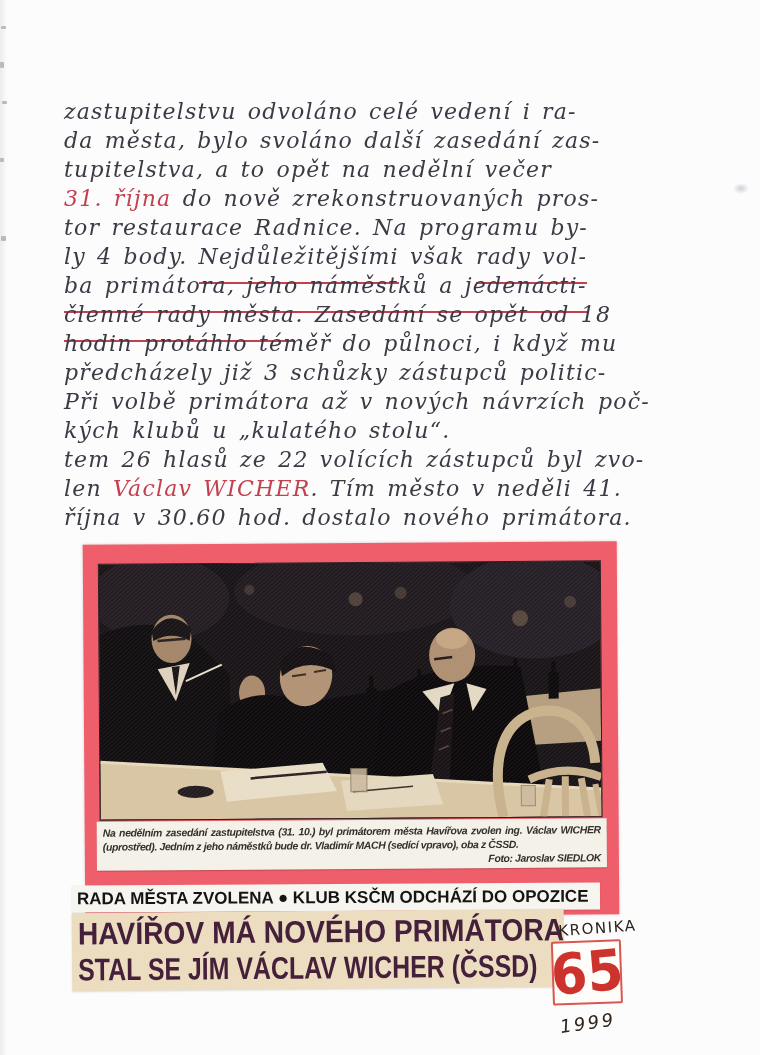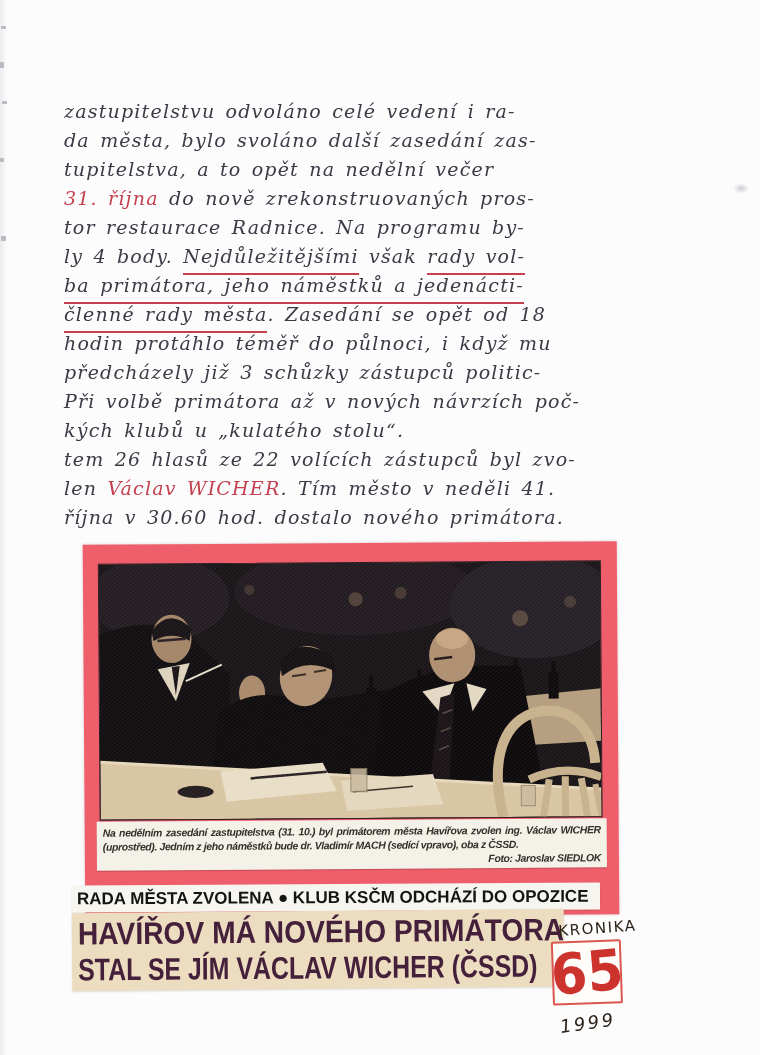--- a/index.html
+++ b/index.html
@@ -14,27 +14,27 @@
   .edge-strip{position:absolute;left:0;top:0;width:7px;height:100%;
     background:linear-gradient(to right,rgba(90,90,100,.10),rgba(90,90,100,0));}
   .scan-mark{position:absolute;background:#b9b9c2;border-radius:1px;}
   .smudge{position:absolute;left:733px;top:183px;width:16px;height:11px;border-radius:50%;
     background:radial-gradient(ellipse,rgba(150,150,165,.45),rgba(150,150,165,0) 70%);}
 
   
   .handwriting{
     position:absolute;left:64px;top:97px;width:526px;
     font-family:"DejaVu Serif",serif;font-style:italic;
-    font-size:19px;line-height:29px;letter-spacing:1.2px;word-spacing:3px;
+    font-size:22px;line-height:29px;letter-spacing:1.2px;word-spacing:3px;
     color:var(--ink,#3b3a45);
   }
   .hw-line{white-space:nowrap;}
   .hw-n{}
   .hw-r{color:var(--red-ink,#c4404e);}
-  .hw-u{border-bottom:2px solid var(--red-ink,#c4404e);padding-bottom:6px;}
+  .hw-u{border-bottom:2px solid var(--red-ink,#c4404e);padding-bottom:13px;}
 
   
   .clipping{
     position:absolute;left:84px;top:543px;width:534px;height:373px;
     background:var(--pink-backing,#ef5f6b);
     transform:rotate(-0.4deg);
     box-shadow:0 0 3px rgba(120,30,40,.25);
   }
   .photo-frame{
     position:absolute;left:16px;top:20px;width:501px;height:255px;

